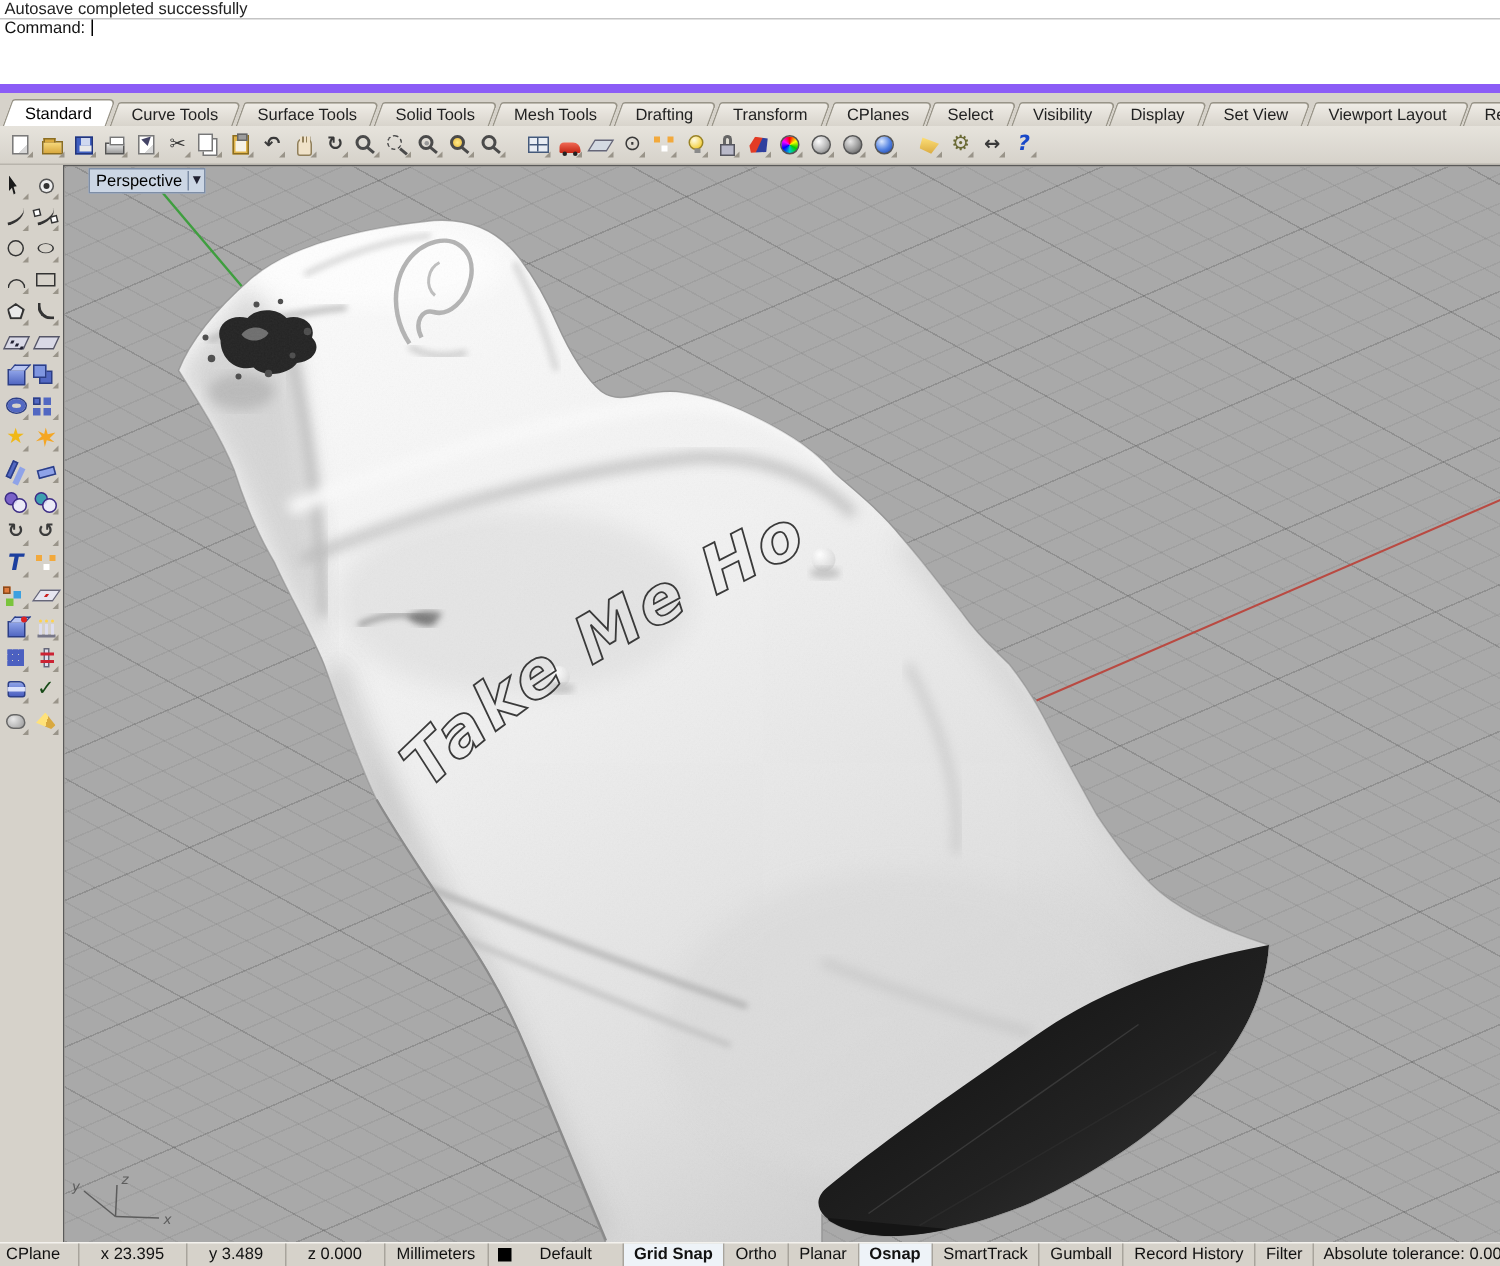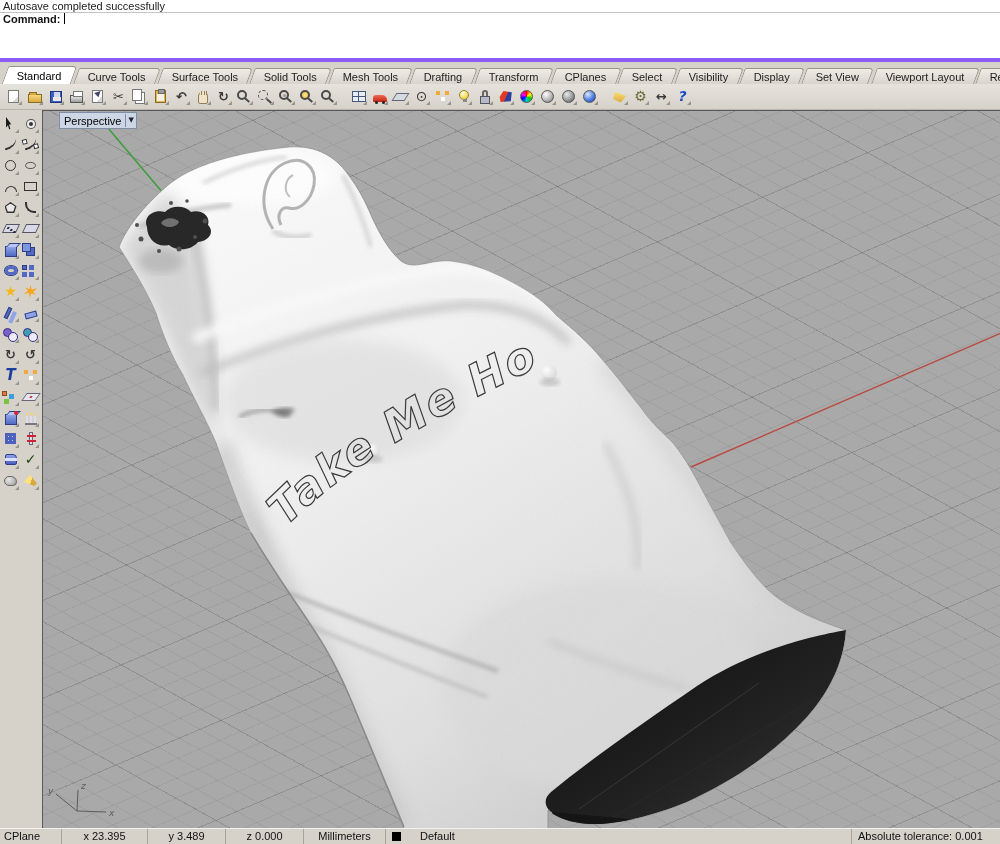--- a/index.html
+++ b/index.html
@@ -1,24 +1,24 @@
 <!DOCTYPE html>
 <html><head>
 <meta charset="utf-8">
 <style>
   html,body{margin:0;padding:0;}
   body{width:1000px;height:844px;overflow:hidden;background:#d6d2ca;
        font-family:"Liberation Sans",sans-serif;-webkit-font-smoothing:antialiased;}
   .app{width:1000px;height:844px;display:flex;flex-direction:column;}
 
   
-  .cmd-area{height:62px;background:#fff;border-bottom:4px solid #8b5cf6;box-sizing:border-box;}
+  .cmd-area{height:62px;background:#fff;border-bottom:6px solid #8b5cf6;box-sizing:border-box;}
   .cmd-line{font-size:11px;line-height:12px;color:#222;padding-left:3px;white-space:pre;}
   .cmd-prompt{border-top:1px solid #c4c4c4;font-size:11px;line-height:13px;padding-left:3px;
-              font-weight:bold;color:#111;display:flex;}
+              font-weight:normal;color:#111;display:flex;}
   .caret{display:inline-block;width:1px;height:11px;background:#000;margin-left:4px;}
 
   
   .tab-row{height:22px;background:#d6d2ca;display:flex;align-items:flex-end;padding-left:5px;}
   .tab{height:15px;padding:0 11px;margin-right:2px;transform:skewX(-20deg);
        background:linear-gradient(#efece6,#d8d4cc);border:1px solid #989488;border-bottom:none;
        border-radius:2px 4px 0 0;display:flex;align-items:center;position:relative;}
   .tab span{transform:skewX(20deg);font-size:11px;color:#222;white-space:nowrap;}
   .tab.active{background:#fff;height:17px;z-index:2;}
   .tab.active span{color:#000;}
@@ -562,16 +562,26 @@
   <div class="status-bar">
     <div class="sp w-cplane">CPlane</div>
     <div class="sp w-x">x 23.395</div>
     <div class="sp w-y">y 3.489</div>
     <div class="sp w-z">z 0.000</div>
     <div class="sp w-units">Millimeters</div>
     <div class="sp layer">
       <span class="swatch"></span>
       <span>Default</span>
     </div>
+    <div class="toggles" id="statusToggles">
+        <div class="tg on">Grid Snap</div>
+        <div class="tg">Ortho</div>
+        <div class="tg">Planar</div>
+        <div class="tg on">Osnap</div>
+        <div class="tg">SmartTrack</div>
+        <div class="tg">Gumball</div>
+        <div class="tg">Record History</div>
+        <div class="tg">Filter</div>
+      </div>
     <div class="sp tol">Absolute tolerance: 0.001</div>
   </div>
 
 </div>
 
 </body></html>

